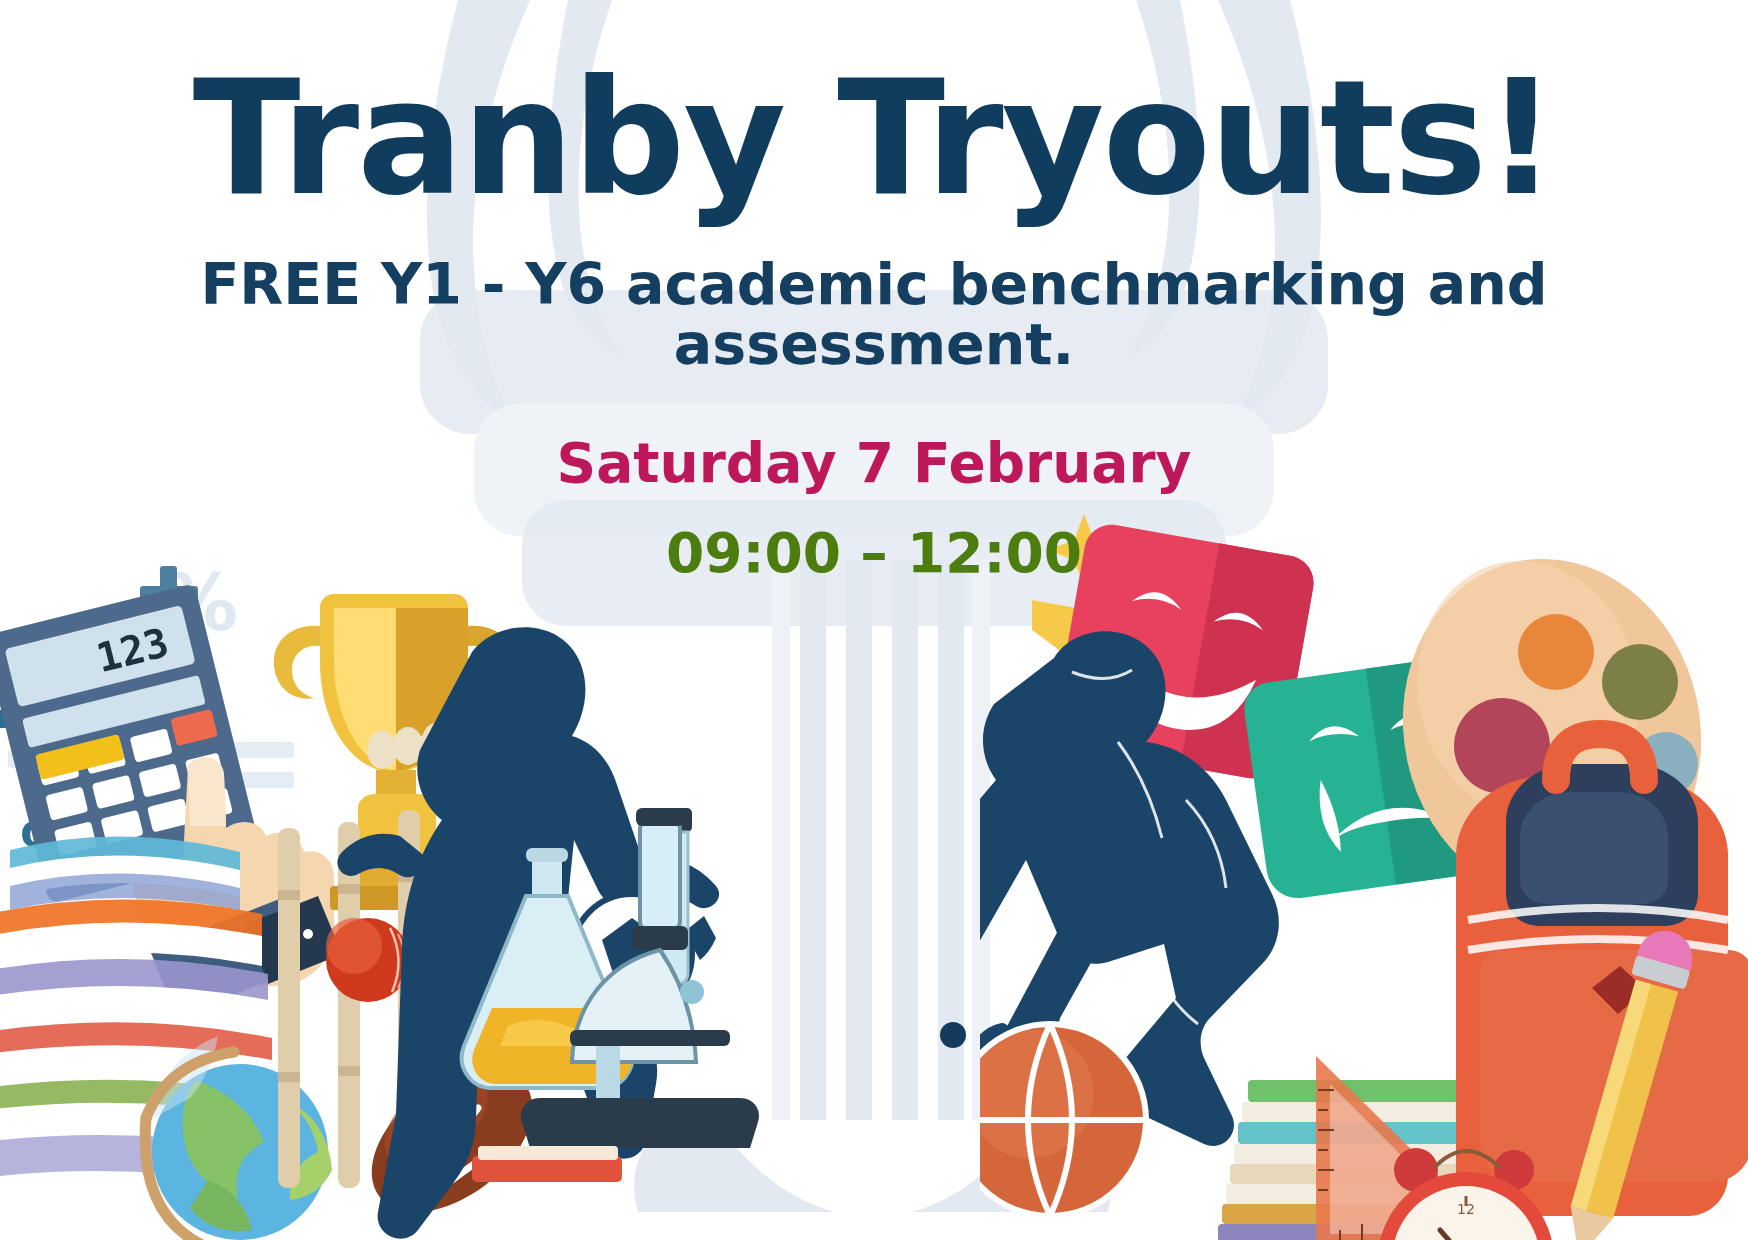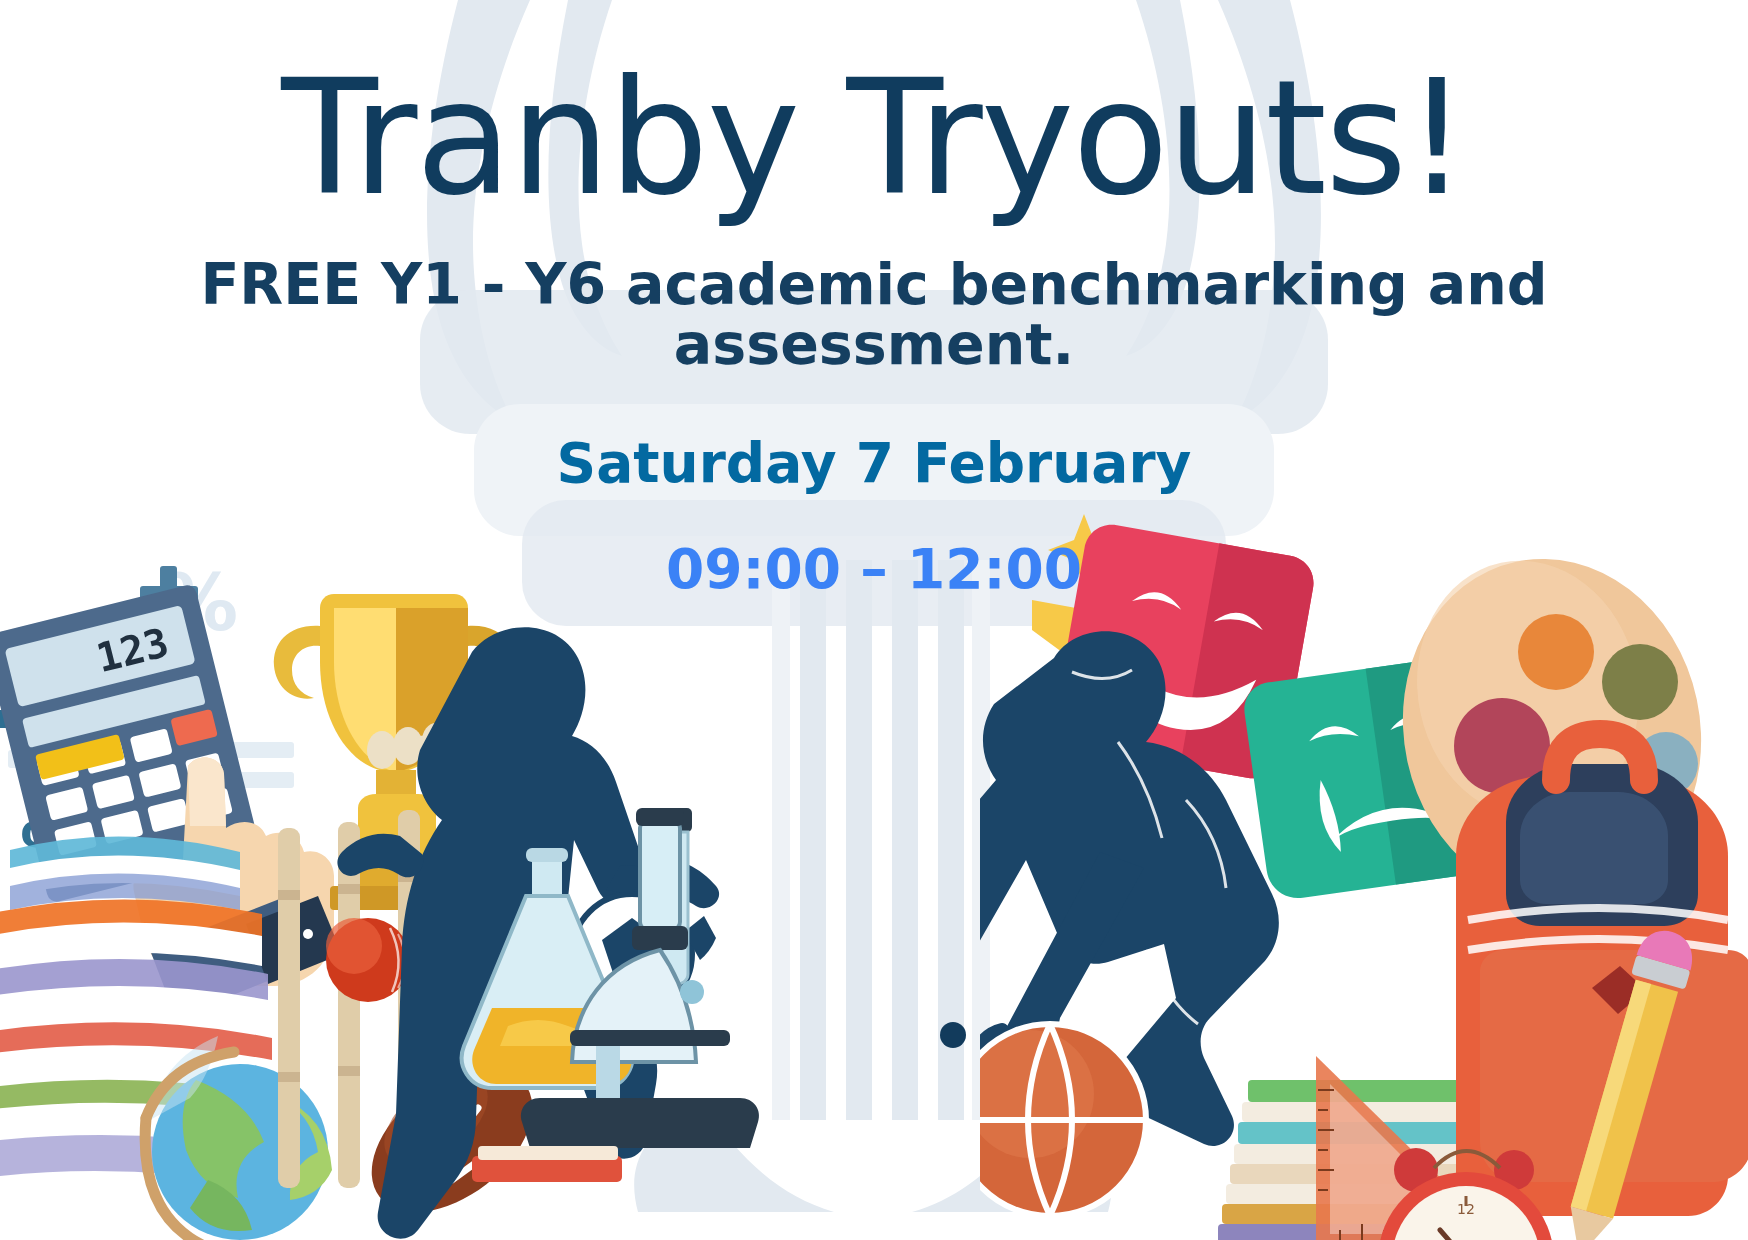--- a/index.html
+++ b/index.html
@@ -32,52 +32,52 @@
     position: absolute;
     left: 0; top: 0;
     width: 1748px;
     text-align: center;
     z-index: 20;
   }
   .headline {
     margin: 0;
     padding-top: 58px;
     font-family: "DejaVu Sans", sans-serif;
-    font-weight: normal;
+    font-weight: bold;
     font-size: 158px;
     line-height: 1.02;
     letter-spacing: -2px;
     color: #103c5e;
   }
   .subtitle {
     margin: 16px;
     padding-top: 20px;
     font-family: "DejaVu Sans", sans-serif;
     font-weight: bold;
     font-size: 57px;
     line-height: 1.05;
     color: #153f61;
   }
   .date-line {
-    margin: 16px;
+    margin: 0;
     padding-top: 44px;
     font-family: "DejaVu Sans", sans-serif;
     font-weight: bold;
     font-size: 55px;
     line-height: 1.05;
-    color: #0369a1;
+    color: #be185d;
   }
   .time-line {
     margin: 0;
     padding-top: 32px;
     font-family: "DejaVu Sans", sans-serif;
     font-weight: bold;
     font-size: 55px;
     line-height: 1.05;
-    color: #3b82f6;
+    color: #4d7c0f;
   }
 
   
   .art {
     position: absolute;
     z-index: 10;
   }
   .art svg { display: block; }
 
   .art-bottom-left  { left: -10px;  top: 520px;  }

